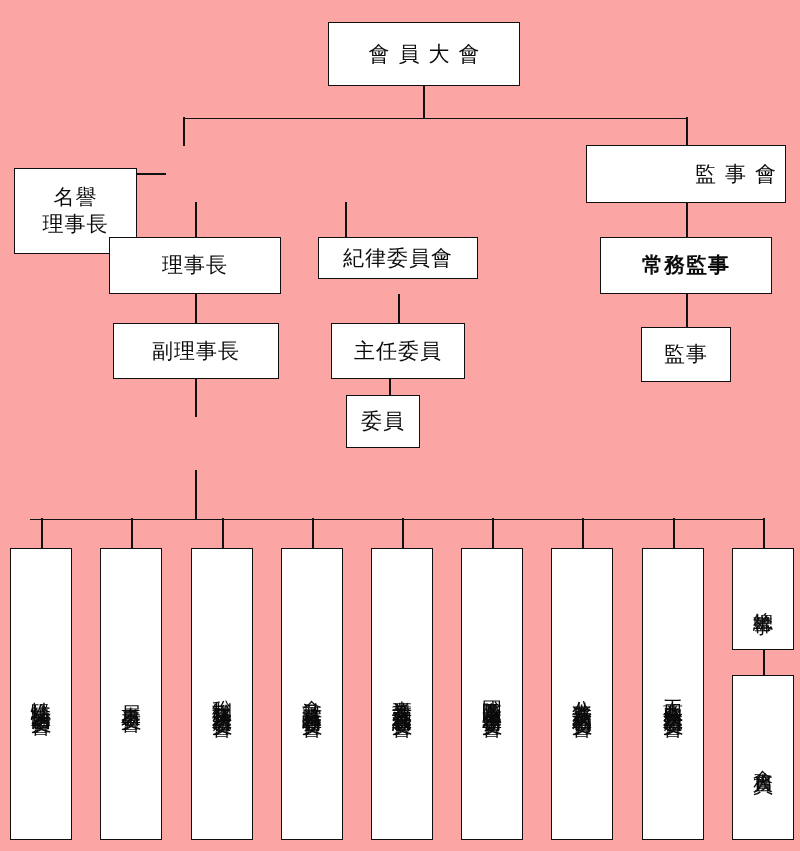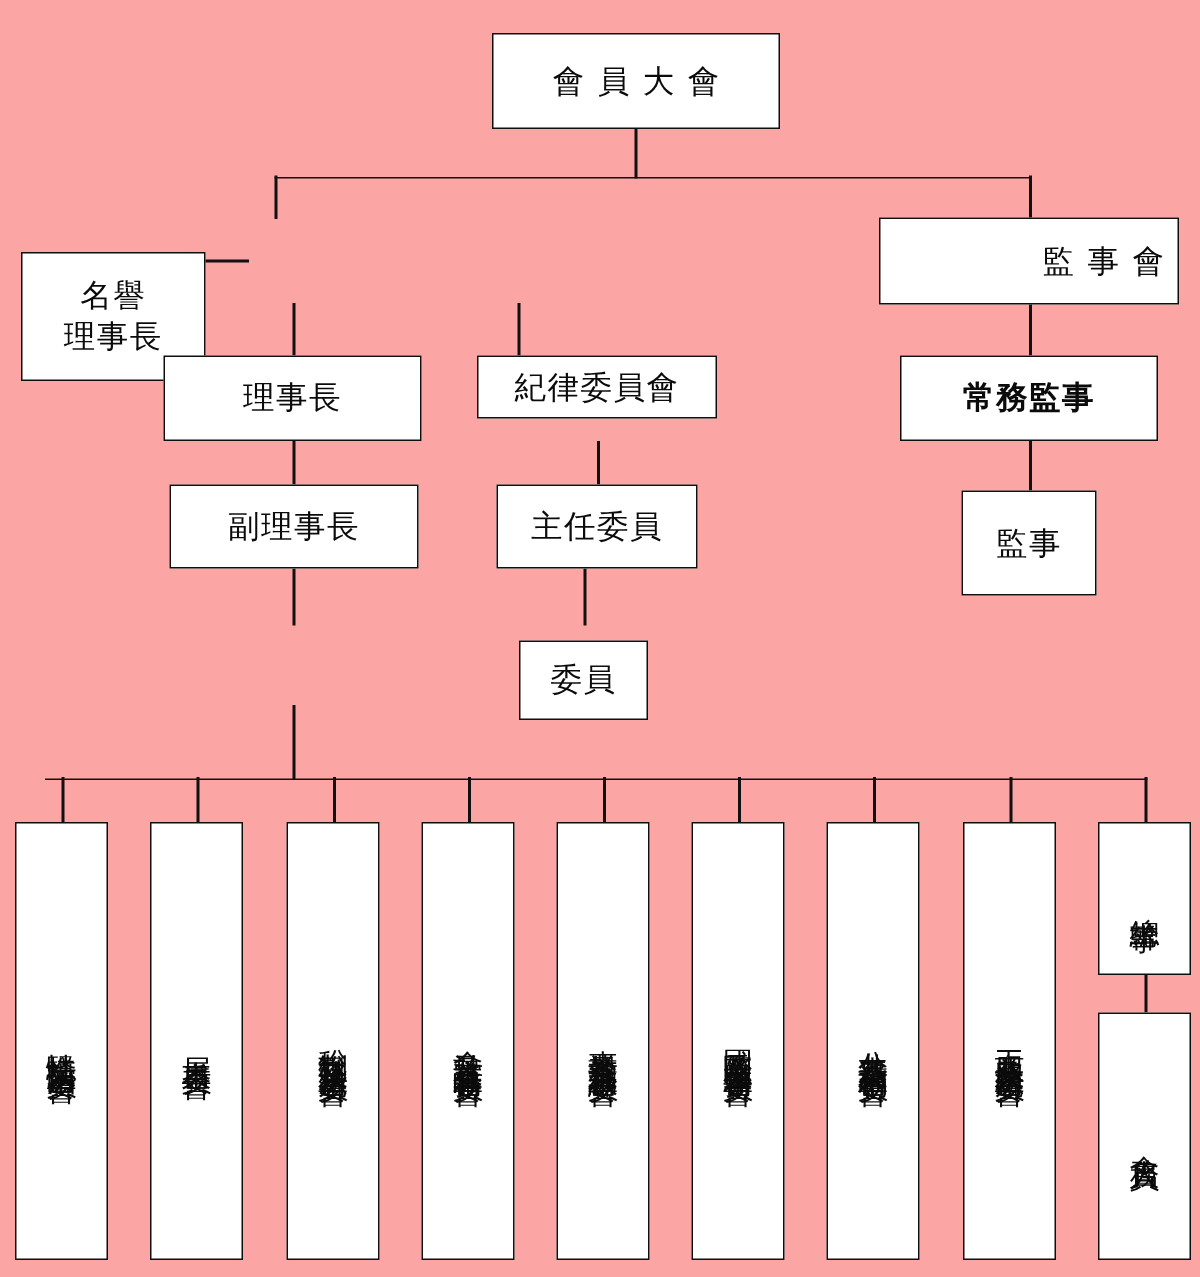--- a/index.html
+++ b/index.html
@@ -127,26 +127,26 @@
   </div>
 
   <div class="node h" style="left:113px; top:323px; width:166px; height:56px;">
     <span class="lbl">副理事長</span>
   </div>
 
   <div class="node h" style="left:331px; top:323px; width:134px; height:56px;">
     <span class="lbl">主任委員</span>
   </div>
 
-  <div class="node h" style="left:641px; top:327px; width:90px; height:70px;">
+  <div class="node h" style="left:641px; top:327px; width:90px; height:55px;">
     <span class="lbl">監事</span>
   </div>
 
 
-  <div class="node h" style="left:346px; top:427px; width:86px; height:53px;">
+  <div class="node h" style="left:346px; top:395px; width:74px; height:53px;">
     <span class="lbl">委員</span>
   </div>
 
   <div class="node v" style="left:10px;  top:548px; width:62px; height:292px;">
     <span class="lbl">性騷擾防治委員會</span>
   </div>
   <div class="node v" style="left:100px; top:548px; width:62px; height:292px;">
     <span class="lbl">屏東委員會</span>
   </div>
   <div class="node v" style="left:191px; top:548px; width:62px; height:292px;">

